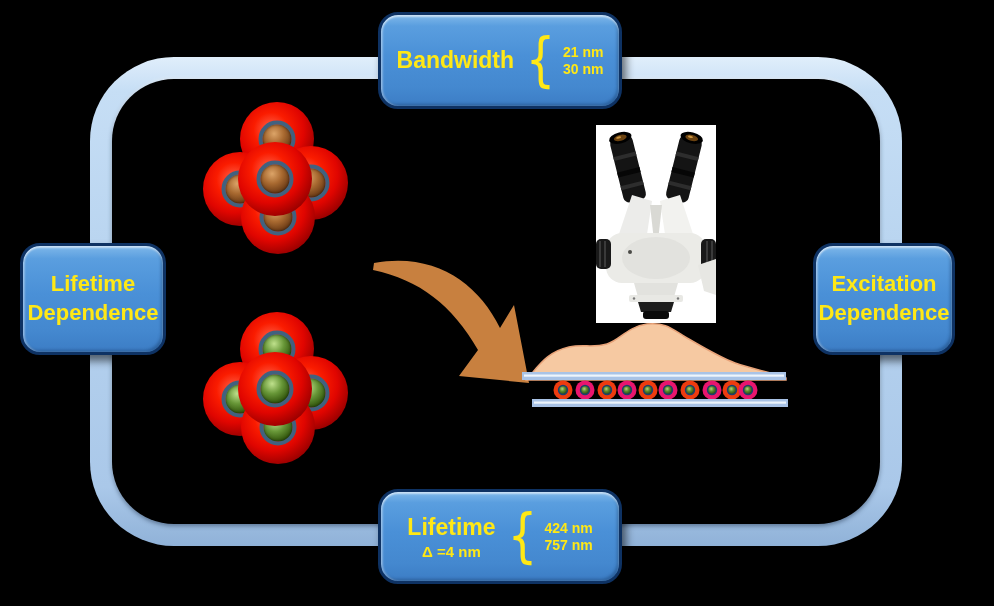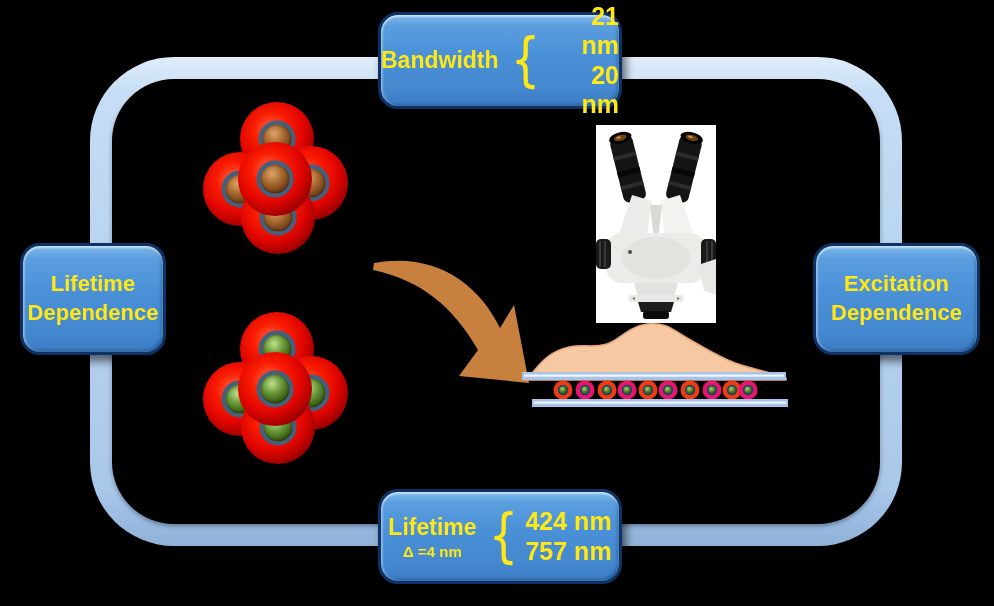--- a/index.html
+++ b/index.html
@@ -23,27 +23,27 @@
     background:linear-gradient(180deg,#7fb8ea 0%,#5a9edf 12%,#4a90d7 45%,#4488cf 80%,#3c7dc5 100%);
     border:3px solid #0e3263;border-radius:20px;
     box-shadow:inset 0 2px 2px rgba(255,255,255,.55), inset 2px 0 2px rgba(255,255,255,.3),
                inset -2px -2px 3px rgba(10,40,80,.35), 4px 6px 8px rgba(0,0,0,.55);
     color:#ffe815;font-weight:bold;display:flex;align-items:center;justify-content:center;
     text-align:center;
   }
   .node-top{left:378px;top:12px;width:244px;height:97px;}
   .node-bottom{left:378px;top:489px;width:244px;height:95px;}
   .node-left{left:20px;top:243px;width:146px;height:112px;font-size:22px;line-height:1.3;}
-  .node-right{left:813px;top:243px;width:167px;height:112px;font-size:22px;line-height:1.3;}
+  .node-right{left:813px;top:243px;width:142px;height:112px;font-size:22px;line-height:1.3;}
   .node-row{display:flex;align-items:center;justify-content:center;}
   .node-label{font-size:23px;}
   .node-sublabel{font-size:15px;margin-top:2px;}
   .brace{font-size:58px;font-weight:400;line-height:.9;margin:0 4px 0 8px;
          font-family:"DejaVu Sans",sans-serif;transform:scaleX(.8);}
-  .node-values{font-size:25px;line-height:1.18;text-align:right;}
+  .node-values{font-size:14px;line-height:1.18;text-align:left;}
   
   .cluster{position:absolute;width:148px;height:152px;}
   .sphere{
     position:absolute;width:74px;height:74px;border-radius:50%;
     background:radial-gradient(circle at 42% 38%, #ff6a50 0%, #fa1c00 28%, #e00500 52%,
                #990000 76%, #560000 92%, #2a0000 100%);
   }
   .core{
     position:absolute;left:50%;top:50%;transform:translate(-50%,-50%);
     width:29px;height:29px;border-radius:50%;border:4px solid #41617f;
@@ -221,21 +221,21 @@
     </g>
     <rect x="14" y="84" width="256" height="8" fill="#a9c3e6"></rect>
     <rect x="16" y="86.5" width="252" height="2.2" fill="#eef5fc"></rect>
   </svg>
 
   <div class="node node-top node-row">
     <span class="node-label">Bandwidth</span>
     <span class="brace">{</span>
     <div class="node-values">
       <div>21 nm</div>
-      <div>20 nm</div>
+      <div>30 nm</div>
     </div>
   </div>
 
   <div class="node node-bottom node-row">
     <div>
       <div class="node-label">Lifetime</div>
       <div class="node-sublabel">Δ =4 nm</div>
     </div>
     <span class="brace">{</span>
     <div class="node-values">

